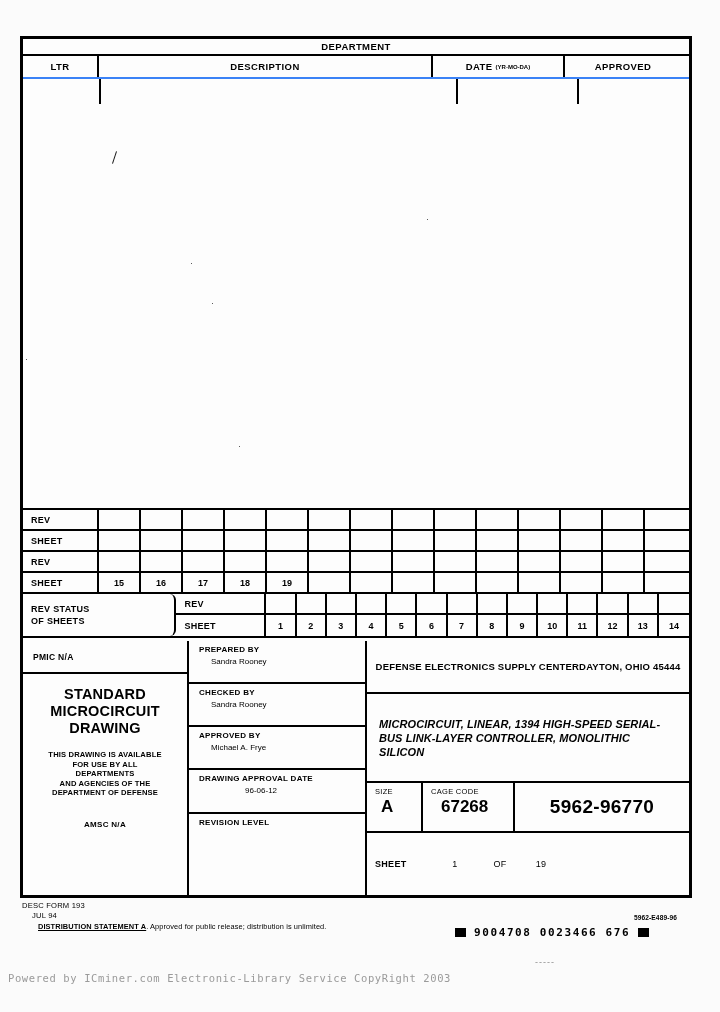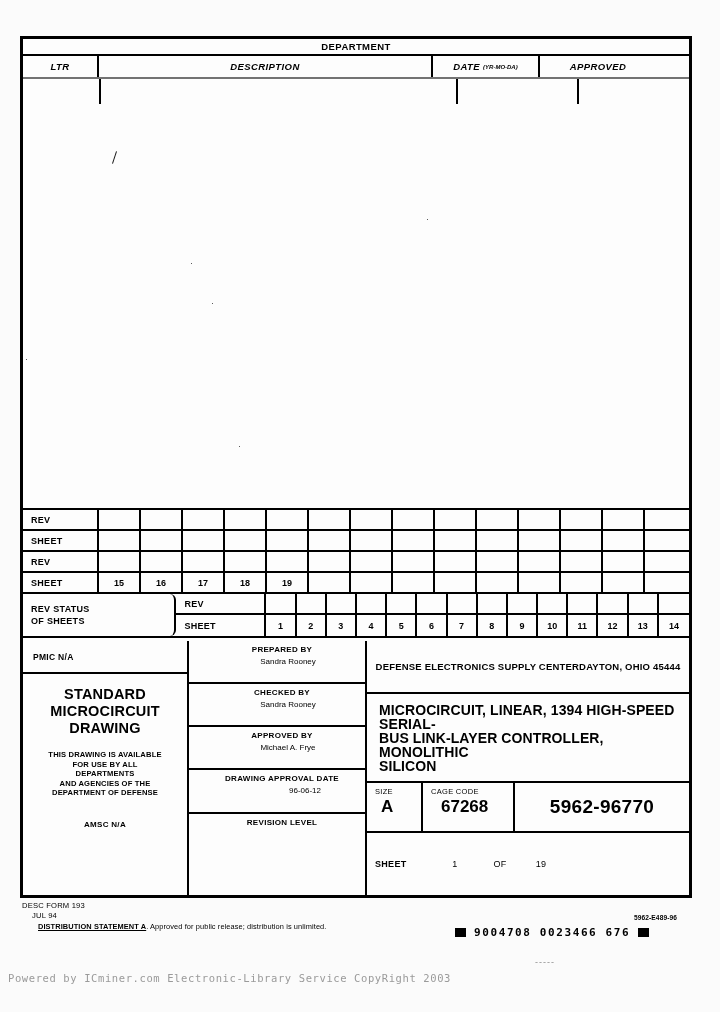--- a/index.html
+++ b/index.html
@@ -35,34 +35,33 @@
     width: 100%; height: 17px;
     border-bottom: 2px solid #000;
     display: flex; align-items: center; justify-content: center;
     font-size: 9.5px; font-weight: bold; letter-spacing: .4px;
     color: #000;
   }
   .rev-head {
     position: absolute;
     left: 0; top: 17px;
     width: 100%; height: 23px;
-    border-bottom: 2px solid #737373;
+    border-bottom: 2px solid #3b82f6;
     display: flex;
-    font-style: italic;
   }
   .rev-head .c {
     display: flex; align-items: center; justify-content: center;
     font-size: 9.5px; font-weight: bold; letter-spacing: .4px;
     border-right: 2px solid #000;
     height: 100%;
   }
   .rev-head .c:last-child { border-right: none; }
   .c-ltr   { width: 76px; }
   .c-desc  { width: 334px; }
-  .c-date  { width: 107px; }
+  .c-date  { width: 132px; }
   .c-appr  { width: 116px; }
   .date-sub { font-size: 6px; font-weight: bold; margin-left: 3px; letter-spacing: 0; }
 
   
   .stub {
     position: absolute;
     top: 40px;
     width: 2px; height: 25px;
     background: #000;
   }
@@ -147,21 +146,21 @@
   .srow .scell:last-child { border-right: none; border-radius: 7px; }
 
   
   .tblock {
     position: absolute;
     left: 0; top: 602px;
     width: 100%; height: 254px;
     display: flex;
   }
   .col1 { width: 166px; border-right: 2px solid #000; display: flex; flex-direction: column; }
-  .col2 { width: 178px; border-right: 2px solid #000; display: flex; flex-direction: column; text-align: center; }
+  .col2 { width: 178px; border-right: 2px solid #000; display: flex; flex-direction: column; }
   .col3 { flex: 1; display: flex; flex-direction: column; }
 
   .pmic {
     height: 33px;
     border-bottom: 2px solid #000;
     display: flex; align-items: center;
     padding-left: 10px;
     font-size: 8.5px; font-weight: bold; letter-spacing: .3px;
   }
   .smd {
@@ -204,22 +203,23 @@
     font-size: 9.5px; font-weight: bold; line-height: 13px;
     letter-spacing: .2px;
   }
   .desc-name {
     height: 89px;
     border-bottom: 2px solid #000;
     display: flex; align-items: center;
     padding: 0 12px;
   }
   .desc-name-txt {
-    font-size: 14px; font-weight: bold; line-height: 14px;
+    font-size: 11px; font-weight: bold; line-height: 14px;
     letter-spacing: .1px;
+    font-style: italic;
   }
   .idrow {
     height: 50px;
     border-bottom: 2px solid #000;
     display: flex;
   }
   .idbox {
     border-right: 2px solid #000;
     padding: 4px 0 0 8px;
     display: flex; flex-direction: column;

